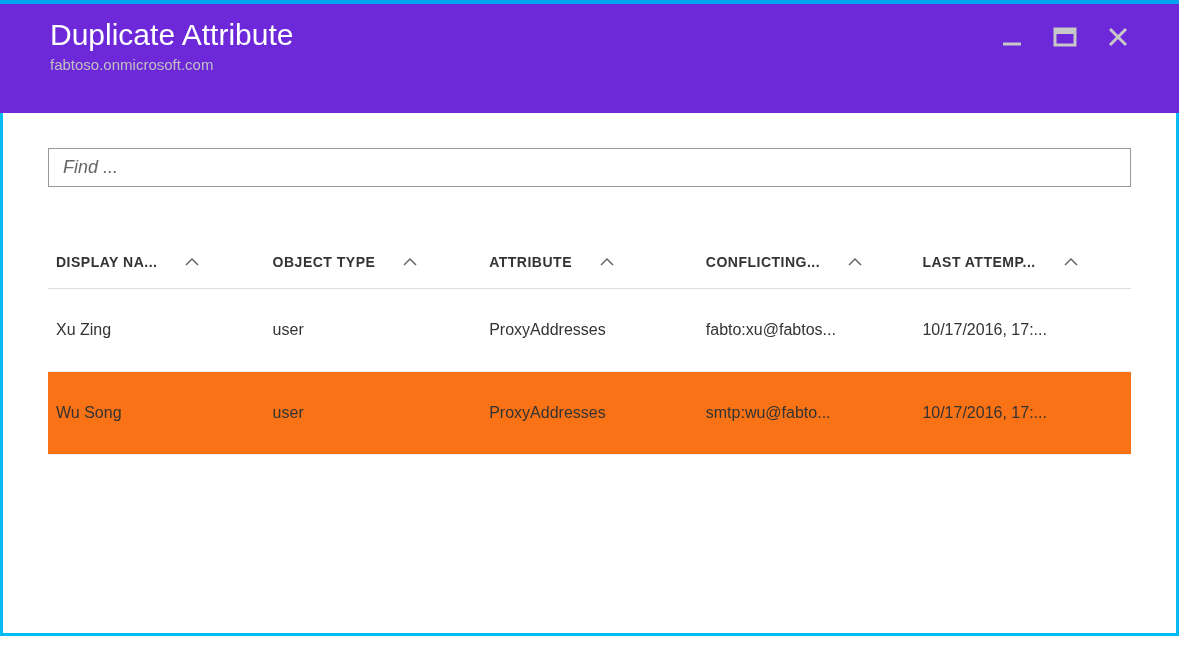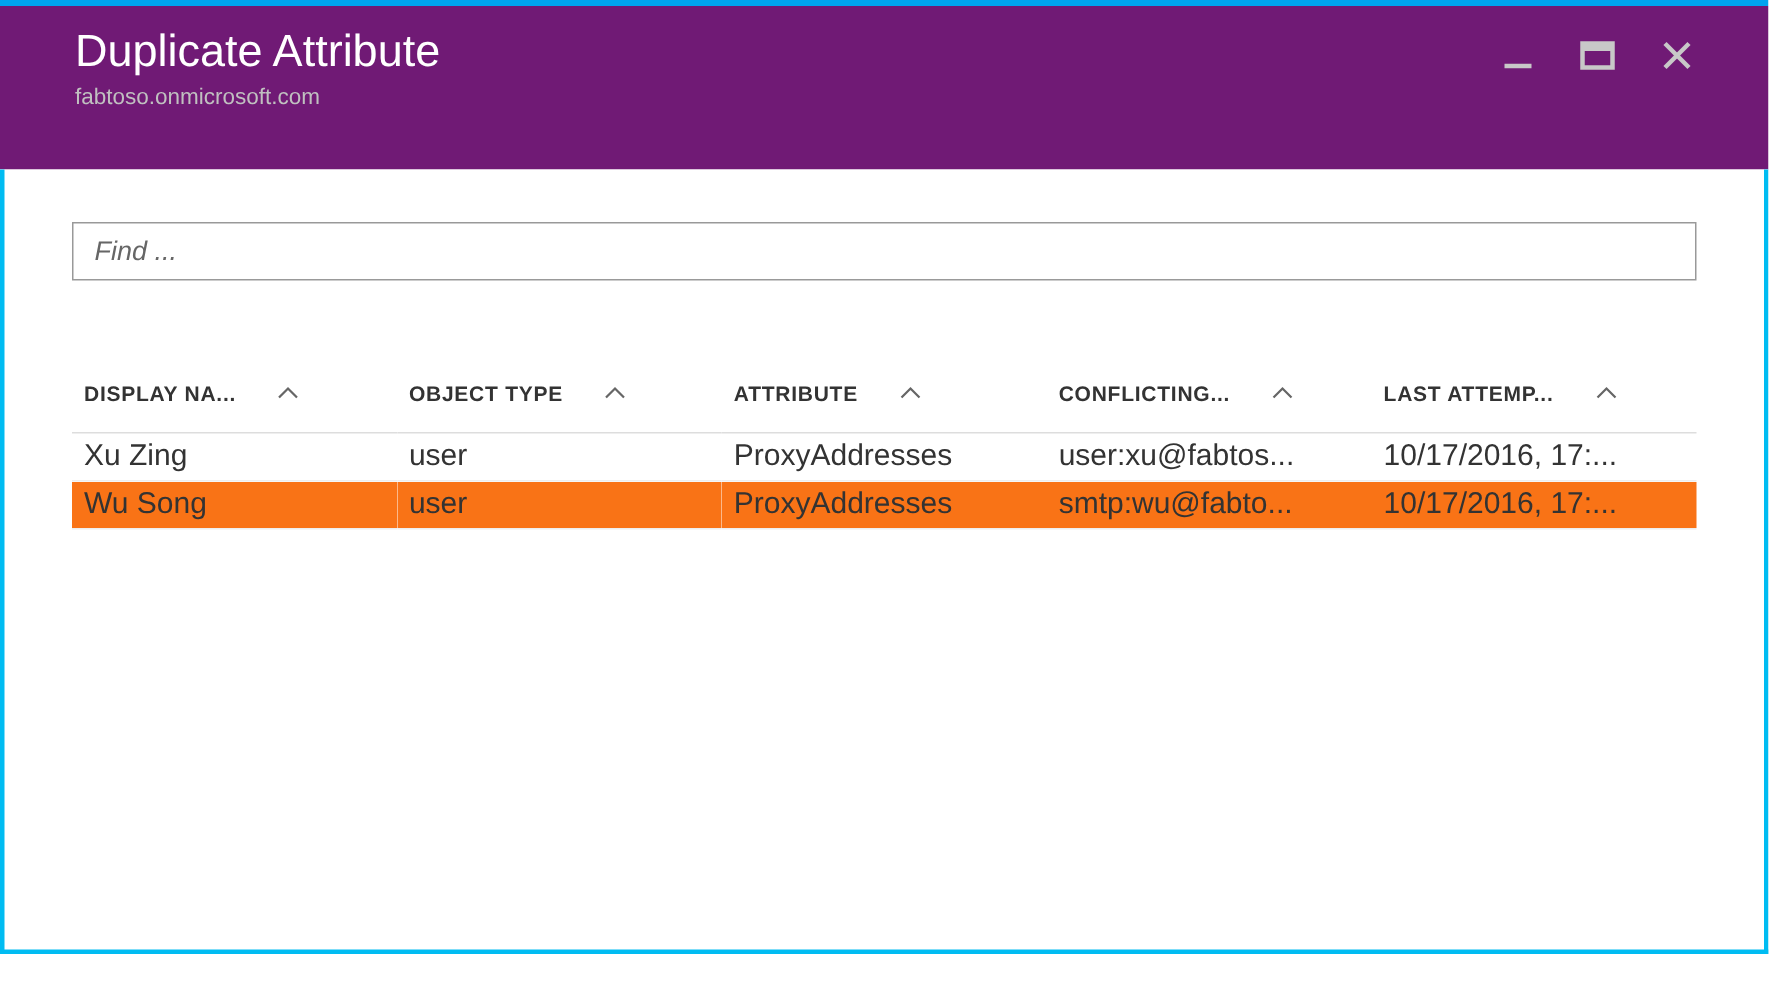--- a/index.html
+++ b/index.html
@@ -12,21 +12,21 @@
       background: #fff;
       width: 1179px;
       height: 657px;
       overflow: hidden;
     }
     .topbar {
       height: 4px;
       background: #00a4ef;
     }
     .header {
-      background: #701a75;
+      background: #6d28d9;
       color: #fff;
       padding: 14px 50px 40px 50px;
       display: flex;
       justify-content: space-between;
       align-items: flex-start;
     }
     .header-left {
       display: flex;
       flex-direction: column;
     }
@@ -101,23 +101,23 @@
     .th-inner {
       display: flex;
       align-items: center;
       gap: 27px;
       cursor: pointer;
     }
     .sort-chevron {
       display: inline-block;
     }
     .table tbody td {
-      font-size: 20px;
+      font-size: 16px;
       color: #333;
-      padding: 4px 8px;
+      padding: 32px 8px;
       border-bottom: 1px solid #eee;
       white-space: nowrap;
       overflow: hidden;
       text-overflow: ellipsis;
       max-width: 200px;
       margin-top: 33px;
     }
     .table tbody tr.selected td {
       background: #f97316;
     }
@@ -214,21 +214,21 @@
             </span>
           </div>
         </th>
       </tr>
     </thead>
     <tbody>
       <tr>
         <td>Xu Zing</td>
         <td>user</td>
         <td>ProxyAddresses</td>
-        <td>user:xu@fabtos...</td>
+        <td>fabto:xu@fabtos...</td>
         <td>10/17/2016, 17:...</td>
       </tr>
       <tr class="selected">
         <td>Wu Song</td>
         <td>user</td>
         <td>ProxyAddresses</td>
         <td>smtp:wu@fabto...</td>
         <td>10/17/2016, 17:...</td>
       </tr>
     </tbody>

